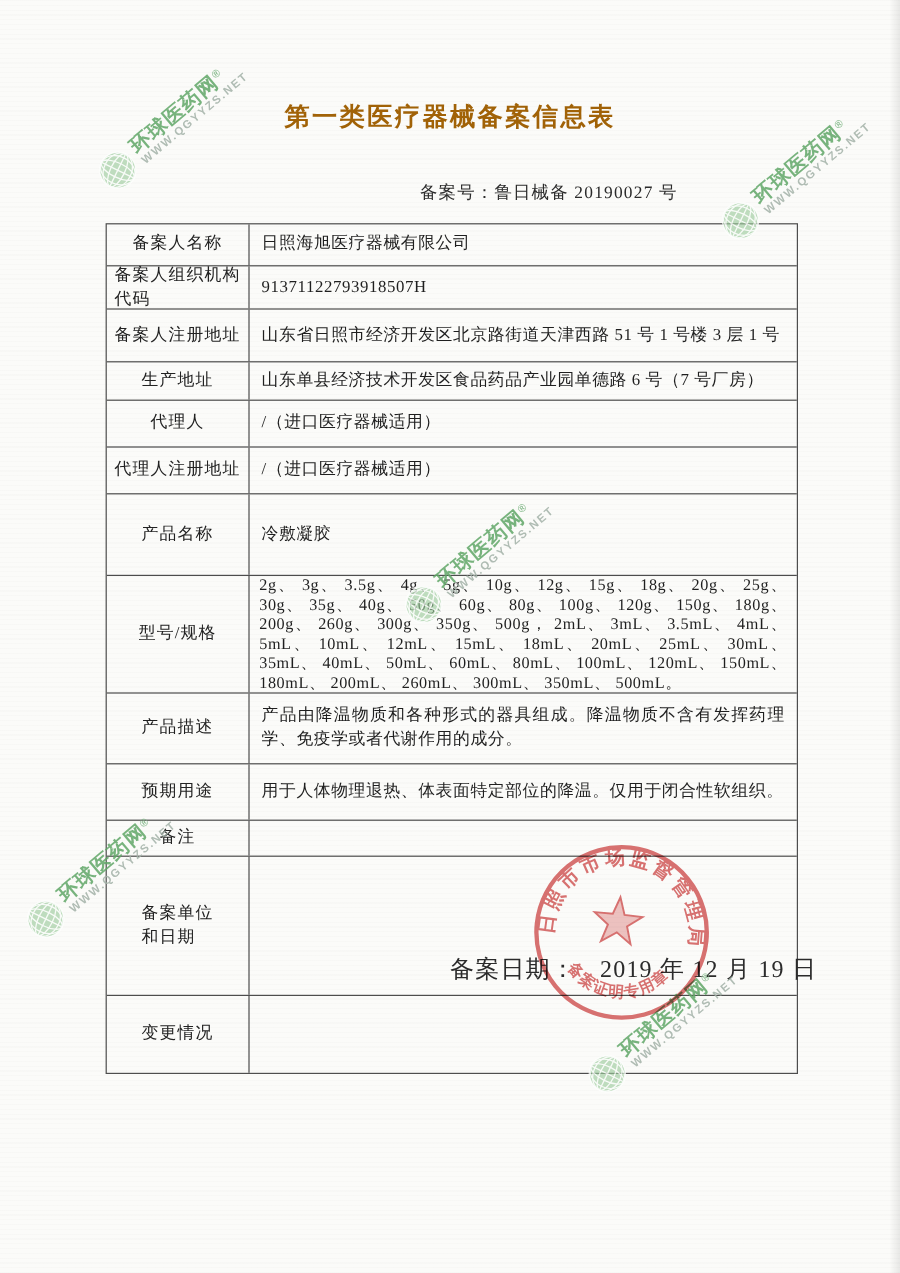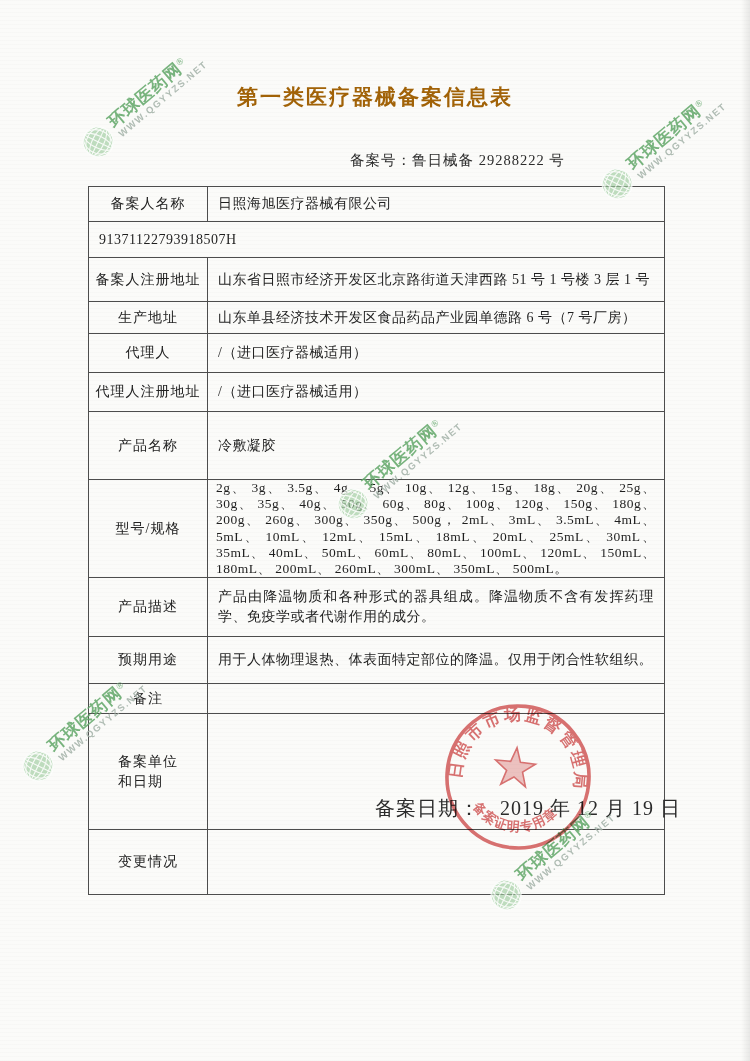--- a/index.html
+++ b/index.html
@@ -87,30 +87,32 @@
   }
 </style>
 </head>
 <body>
 
 <div class="page">
   <div class="page-edge"></div>
 
   <div class="title">第一类医疗器械备案信息表</div>
 
-  <div class="regno"><span>备案号：</span><span>鲁日械备 29288222 号</span></div>
+  <div class="regno"><span>备案号：</span><span>鲁日械备 20190027 号</span></div>
 
   <div class="info-table">
     <div class="tr">
       <div class="th">备案人名称</div>
       <div class="td">
           <span>日照海旭医疗器械有限公司</span>
         </div>
     </div>
     <div class="tr">
+      <div class="th">备案人组织机构
+代码</div>
       <div class="td">
           <span>91371122793918507H</span>
         </div>
     </div>
     <div class="tr">
       <div class="th">备案人注册地址</div>
       <div class="td">
           <span>山东省日照市经济开发区北京路街道天津西路 51 号 1 号楼 3 层 1 号</span>
         </div>
     </div>

